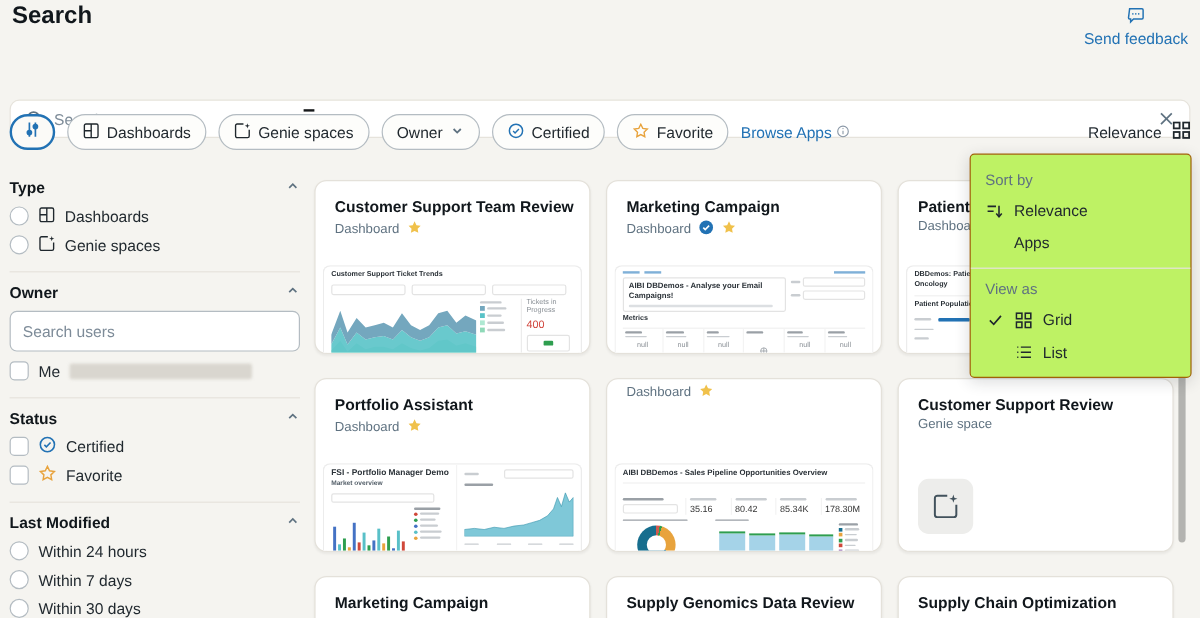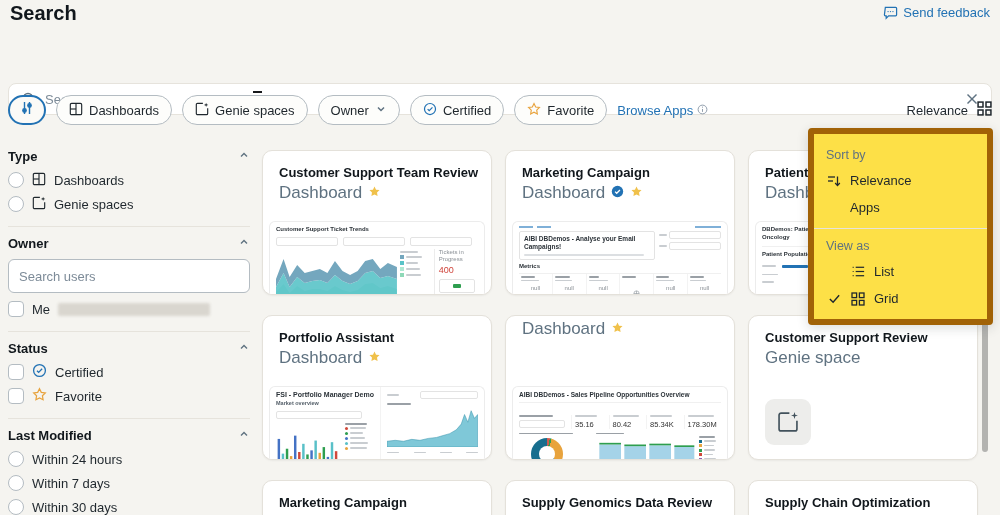--- a/index.html
+++ b/index.html
@@ -6,21 +6,21 @@
   html,body { width:1000px; height:515px; }
   body {
     position:relative; overflow:hidden;
     background:#f5f4f0;
     font-family:"Liberation Sans", sans-serif;
     color:#1f272d;
   }
   
   .page-title { position:absolute; left:10px; top:2px; font-size:20px; font-weight:bold; color:#11171c; }
   .feedback-link { position:absolute; right:10px; top:5px; display:flex; align-items:center; gap:5px;
-    color:#2272b4; font-size:13px; cursor:pointer; }
+    color:#2272b4; font-size:13px; cursor:pointer;flex-direction:column; }
   
   .search-bar { position:absolute; left:8px; top:47px; width:984px; height:32px; background:#fff;
     border:1px solid #e6e3dc; border-radius:8px; display:flex; align-items:center; padding:0 12px; gap:8px;margin-top:36px; }
   .search-bar input { flex:1; border:none; outline:none; font-size:13px; color:#1f272d; background:transparent;
     font-family:"Liberation Sans", sans-serif; }
   .search-bar input::placeholder { color:#7d8b98; }
   .icon-btn { display:flex; align-items:center; justify-content:center; cursor:pointer; }
   
   .filter-row { position:absolute; left:8px; top:95px; width:984px; height:30px; display:flex; align-items:center; gap:10px; }
   .filter-toggle { width:38px; height:30px; border:2px solid #2272b4; border-radius:15px; background:#fbfaf7;
@@ -42,31 +42,31 @@
   .side-input { width:100%; height:30px; border:1px solid #b4bcc2; border-radius:6px; background:#fff;
     font-size:13px; padding:16px 10px; outline:none; margin:4px 0 4px; color:#1f272d; font-family:"Liberation Sans", sans-serif;}
   .side-input::placeholder { color:#7d8b98; }
   .me-blur { width:152px; height:13px; background:#d9d6cf; border-radius:2px; filter:blur(1.5px); }
   
   .grid { position:absolute; left:262px; top:150px; width:716px;
     display:grid; grid-template-columns:repeat(3,230px); grid-auto-rows:145px; column-gap:13px; row-gap:20px; }
   .card { position:relative; background:#fff; border:1px solid #e4e1da; border-radius:10px;
     box-shadow:0 1px 2px rgba(0,0,0,.05); overflow:hidden; cursor:pointer; }
   .card-title { padding:14px 16px 0; font-size:13px; font-weight:bold; color:#11171c; white-space:nowrap; overflow:hidden; }
-  .card-sub { padding:3px 16px 0; font-size:17px; color:#5f7281; display:flex; align-items:center; gap:6px; }
+  .card-sub { padding:3px 16px 0; font-size:11px; color:#5f7281; display:flex; align-items:center; gap:6px; }
   .preview { position:absolute; left:6px; right:6px; top:70px; bottom:0; background:#fff;
     border:1px solid #ececec; border-bottom:none; border-radius:6px 6px 0 0; overflow:hidden; }
   .pv-pad { padding:4px 6px; }
   .pv-title { font-size:6px; font-weight:bold; color:#2b3238; line-height:1.25; }
   .pv-line { background:#c9cdd1; height:2px; border-radius:1px; }
   .pv-box { border:1px solid #e3e3e3; border-radius:2px; background:#fff; }
   .genie-tile { position:absolute; left:16px; bottom:14px; width:46px; height:46px; background:#ededeb;
     border-radius:9px; display:flex; align-items:center; justify-content:center; }
   
-  .menu { position:absolute; left:808px; top:128px; width:185px; background:#fde047; border:6px solid #a16207;
+  .menu { position:absolute; left:808px; top:128px; width:185px; background:#bef264; border:1px solid #a16207;
     border-radius:4px; box-shadow:0 3px 12px rgba(31,39,45,.16); z-index:50; padding:5px 0 7px; }
   .menu-label { padding:9px 12px 5px; font-size:12.5px; color:#5f7281; }
   .menu-item { display:flex; align-items:center; height:27px; padding:0 12px; gap:8px; font-size:13px;
     color:#1f272d; cursor:pointer; }
   .slot { width:16px; flex:0 0 16px; display:flex; align-items:center; justify-content:center; }
   .menu-div { border-top:1px solid #e6e3dc; margin:7px 0 1px; }
   
   .scroll-thumb { position:absolute; left:982px; top:300px; width:6px; height:152px; background:#b3b3b0;
     border-radius:3px; z-index:40; cursor:pointer; }
   
@@ -665,44 +665,44 @@
     </span>
     <span>Relevance</span>
   </div>
   <div class="menu-item">
     <span class="slot"></span>
     <span>Apps</span>
   </div>
   <div class="menu-div"></div>
   <div class="menu-label">View as</div>
   <div class="menu-item">
+    <span class="slot">
+      <svg width="13" height="13" viewBox="0 0 14 14" fill="none" stroke="#1f272d" stroke-width="1.5">
+        <path d="M2 7.5 L5.5 11 L12 3.5"></path>
+      </svg>
+    </span>
+    <span class="slot">
+      <svg width="14" height="14" viewBox="0 0 14 14" fill="none" stroke="#1f272d" stroke-width="1.3">
+        <rect x="1" y="1" width="4.6" height="4.6"></rect>
+          <rect x="8.4" y="1" width="4.6" height="4.6"></rect>
+        <rect x="1" y="8.4" width="4.6" height="4.6"></rect>
+          <rect x="8.4" y="8.4" width="4.6" height="4.6"></rect>
+      </svg>
+    </span>
+    <span>Grid</span>
+  </div>
+  <div class="menu-item">
     <span class="slot"></span>
     <span class="slot">
       <svg width="15" height="15" viewBox="0 0 16 16" fill="none" stroke="#1f272d" stroke-width="1.3">
         <line x1="5" y1="3.5" x2="14" y2="3.5"></line>
           <line x1="5" y1="8" x2="14" y2="8"></line>
           <line x1="5" y1="12.5" x2="14" y2="12.5"></line>
         <line x1="1.8" y1="3.5" x2="2.8" y2="3.5"></line>
           <line x1="1.8" y1="8" x2="2.8" y2="8"></line>
           <line x1="1.8" y1="12.5" x2="2.8" y2="12.5"></line>
       </svg>
     </span>
     <span>List</span>
   </div>
-  <div class="menu-item">
-    <span class="slot">
-      <svg width="13" height="13" viewBox="0 0 14 14" fill="none" stroke="#1f272d" stroke-width="1.5">
-        <path d="M2 7.5 L5.5 11 L12 3.5"></path>
-      </svg>
-    </span>
-    <span class="slot">
-      <svg width="14" height="14" viewBox="0 0 14 14" fill="none" stroke="#1f272d" stroke-width="1.3">
-        <rect x="1" y="1" width="4.6" height="4.6"></rect>
-          <rect x="8.4" y="1" width="4.6" height="4.6"></rect>
-        <rect x="1" y="8.4" width="4.6" height="4.6"></rect>
-          <rect x="8.4" y="8.4" width="4.6" height="4.6"></rect>
-      </svg>
-    </span>
-    <span>Grid</span>
-  </div>
 </div>
 
 <div class="scroll-thumb"></div>
 
 </body></html>

